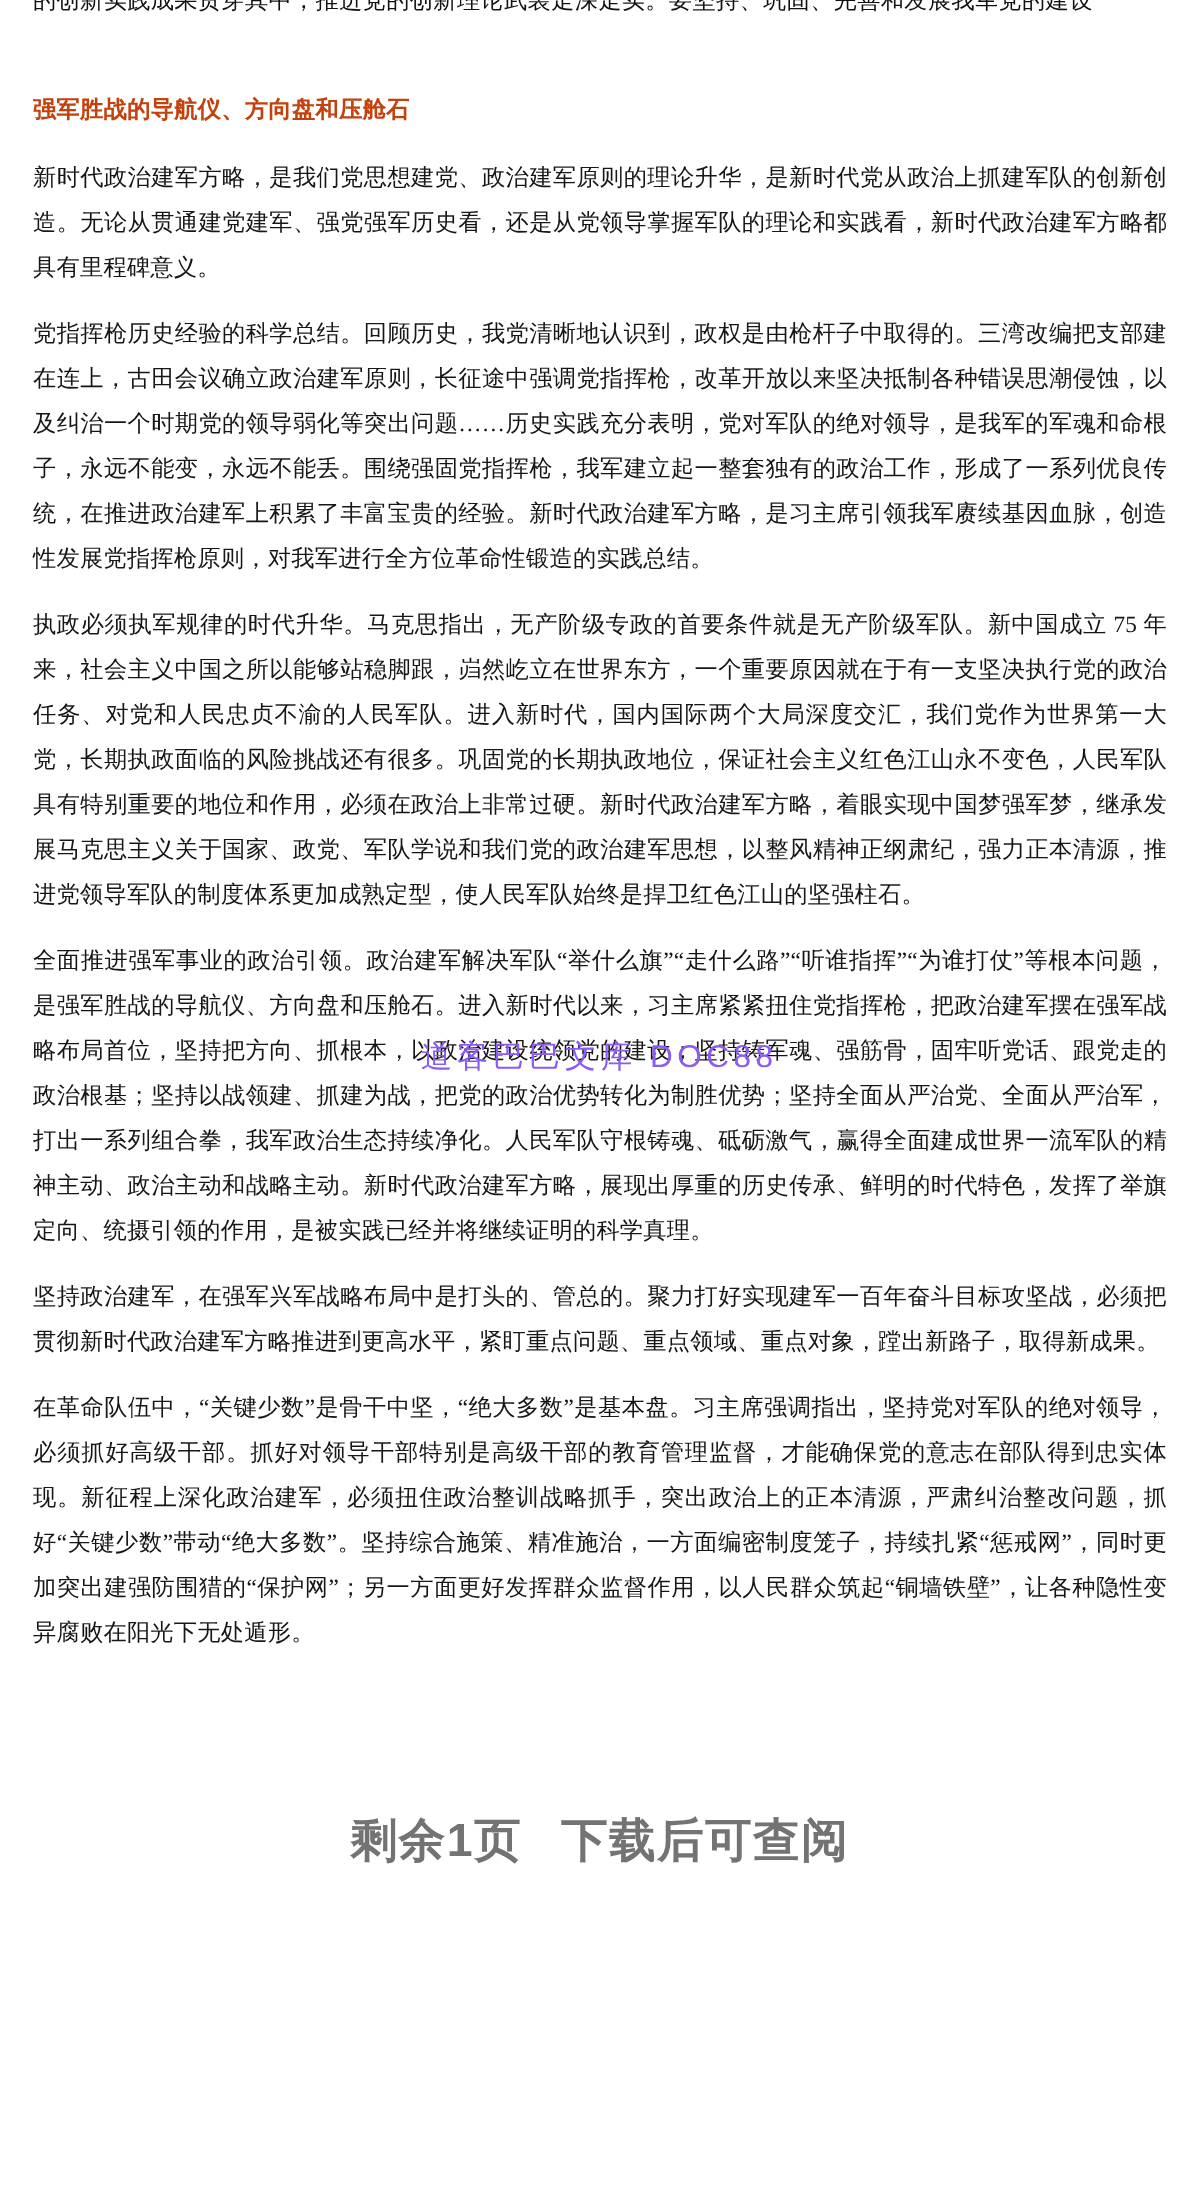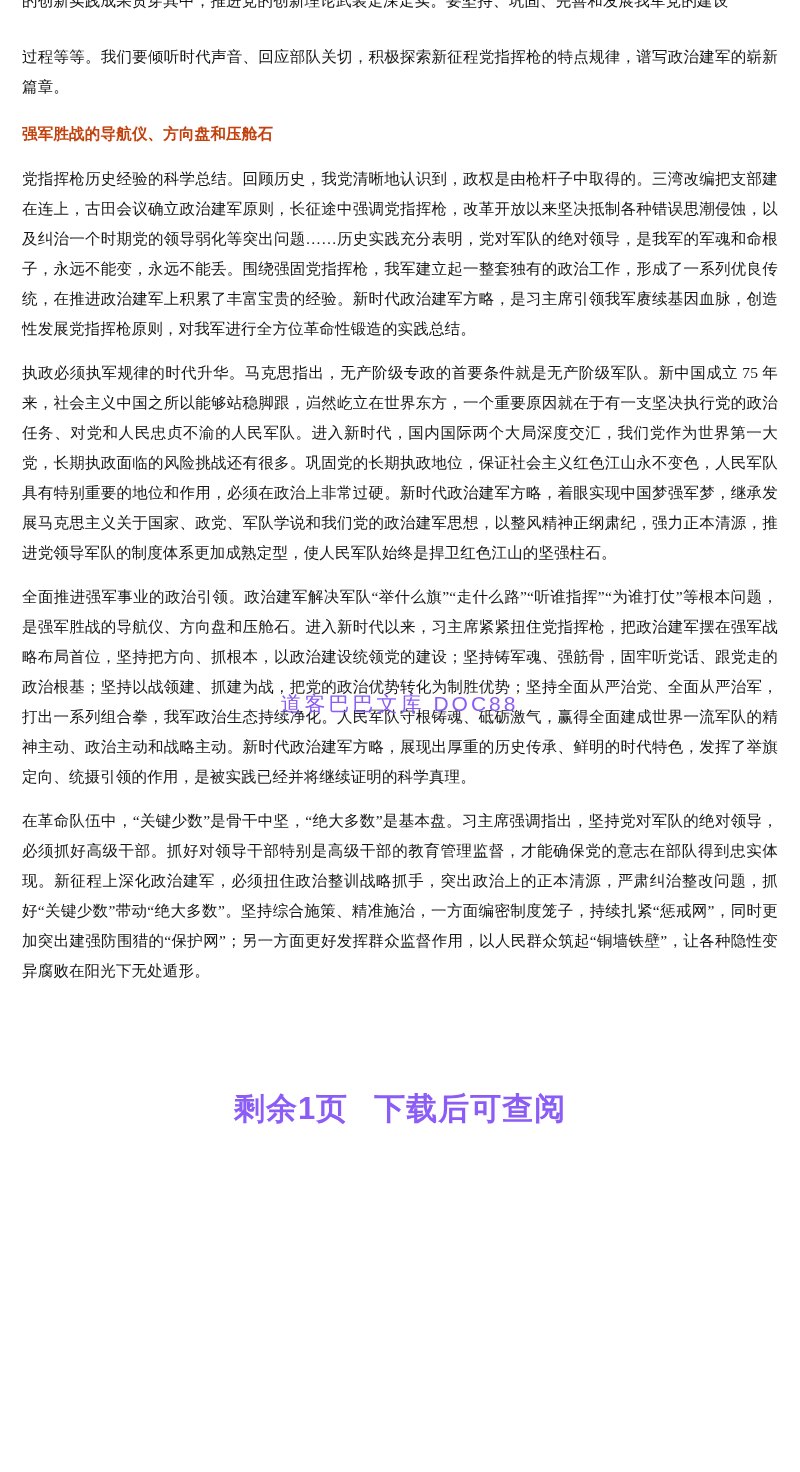--- a/index.html
+++ b/index.html
@@ -89,21 +89,21 @@
     background: linear-gradient(to bottom, rgba(255,255,255,0) 0%, rgba(255,255,255,0.9) 60%, #fff 100%);
   }
   .footer-notice {
     position: absolute;
     left: 0; right: 0;
     top: 88px;
     text-align: center;
     font-family: "Liberation Sans", sans-serif;
     font-weight: bold;
     font-size: 31px;
-    color: #8b5cf6;
+    color: #737373;
     letter-spacing: 1px;
   }
   .footer-notice .gap {
     display: inline-block;
     width: 26px;
   }
 </style>
 </head>
 <body>
 
@@ -112,32 +112,33 @@
   <div class="clipped-top">
     <div class="clip-text">的创新实践成果贯穿其中，推进党的创新理论武装走深走实。要坚持、巩固、完善和发展我军党的建设</div>
   </div>
 
   <div class="watermark">道客巴巴文库 DOC88</div>
 
   <div class="content">
 
     <div class="spacer-first"></div>
 
-    <p class="para">过程等等。我们要倾听时代声音、回应部队关切，积极探索新征程党指挥枪的特点规律，谱写政治建军的崭新篇章。</p>
 
     <h3 class="heading">强军胜战的导航仪、方向盘和压舱石</h3>
 
+    <p class="para">新时代政治建军方略，是我们党思想建党、政治建军原则的理论升华，是新时代党从政治上抓建军队的创新创造。无论从贯通建党建军、强党强军历史看，还是从党领导掌握军队的理论和实践看，新时代政治建军方略都具有里程碑意义。</p>
 
     <p class="para">党指挥枪历史经验的科学总结。回顾历史，我党清晰地认识到，政权是由枪杆子中取得的。三湾改编把支部建在连上，古田会议确立政治建军原则，长征途中强调党指挥枪，改革开放以来坚决抵制各种错误思潮侵蚀，以及纠治一个时期党的领导弱化等突出问题……历史实践充分表明，党对军队的绝对领导，是我军的军魂和命根子，永远不能变，永远不能丢。围绕强固党指挥枪，我军建立起一整套独有的政治工作，形成了一系列优良传统，在推进政治建军上积累了丰富宝贵的经验。新时代政治建军方略，是习主席引领我军赓续基因血脉，创造性发展党指挥枪原则，对我军进行全方位革命性锻造的实践总结。</p>
 
     <p class="para">执政必须执军规律的时代升华。马克思指出，无产阶级专政的首要条件就是无产阶级军队。新中国成立 75 年来，社会主义中国之所以能够站稳脚跟，岿然屹立在世界东方，一个重要原因就在于有一支坚决执行党的政治任务、对党和人民忠贞不渝的人民军队。进入新时代，国内国际两个大局深度交汇，我们党作为世界第一大党，长期执政面临的风险挑战还有很多。巩固党的长期执政地位，保证社会主义红色江山永不变色，人民军队具有特别重要的地位和作用，必须在政治上非常过硬。新时代政治建军方略，着眼实现中国梦强军梦，继承发展马克思主义关于国家、政党、军队学说和我们党的政治建军思想，以整风精神正纲肃纪，强力正本清源，推进党领导军队的制度体系更加成熟定型，使人民军队始终是捍卫红色江山的坚强柱石。</p>
 
     <p class="para">全面推进强军事业的政治引领。政治建军解决军队“举什么旗”“走什么路”“听谁指挥”“为谁打仗”等根本问题，是强军胜战的导航仪、方向盘和压舱石。进入新时代以来，习主席紧紧扭住党指挥枪，把政治建军摆在强军战略布局首位，坚持把方向、抓根本，以政治建设统领党的建设；坚持铸军魂、强筋骨，固牢听党话、跟党走的政治根基；坚持以战领建、抓建为战，把党的政治优势转化为制胜优势；坚持全面从严治党、全面从严治军，打出一系列组合拳，我军政治生态持续净化。人民军队守根铸魂、砥砺激气，赢得全面建成世界一流军队的精神主动、政治主动和战略主动。新时代政治建军方略，展现出厚重的历史传承、鲜明的时代特色，发挥了举旗定向、统摄引领的作用，是被实践已经并将继续证明的科学真理。</p>
 
 
+    <p class="para">坚持政治建军，在强军兴军战略布局中是打头的、管总的。聚力打好实现建军一百年奋斗目标攻坚战，必须把贯彻新时代政治建军方略推进到更高水平，紧盯重点问题、重点领域、重点对象，蹚出新路子，取得新成果。</p>
 
     <p class="para">在革命队伍中，“关键少数”是骨干中坚，“绝大多数”是基本盘。习主席强调指出，坚持党对军队的绝对领导，必须抓好高级干部。抓好对领导干部特别是高级干部的教育管理监督，才能确保党的意志在部队得到忠实体现。新征程上深化政治建军，必须扭住政治整训战略抓手，突出政治上的正本清源，严肃纠治整改问题，抓好“关键少数”带动“绝大多数”。坚持综合施策、精准施治，一方面编密制度笼子，持续扎紧“惩戒网”，同时更加突出建强防围猎的“保护网”；另一方面更好发挥群众监督作用，以人民群众筑起“铜墙铁壁”，让各种隐性变异腐败在阳光下无处遁形。</p>
 
   </div>
 
   <div class="fade-zone">
     <div class="fade-overlay"></div>
     <div class="footer-notice">
       <span>剩余1页</span><span class="gap"></span><span>下载后可查阅</span>
     </div>

